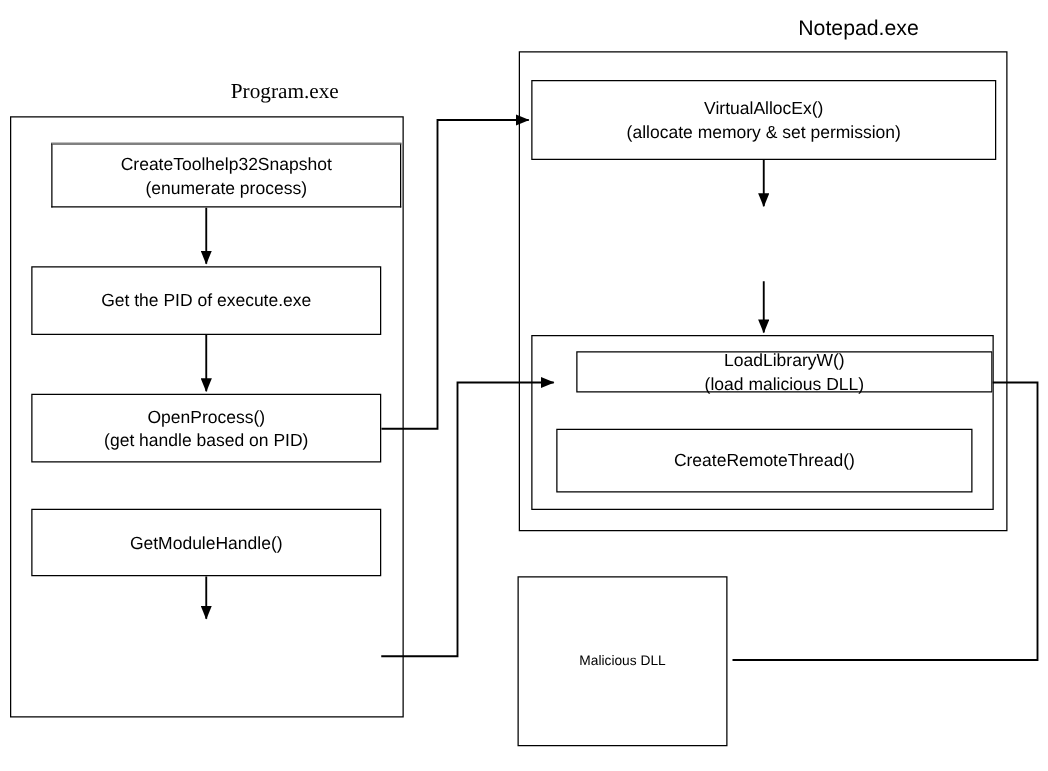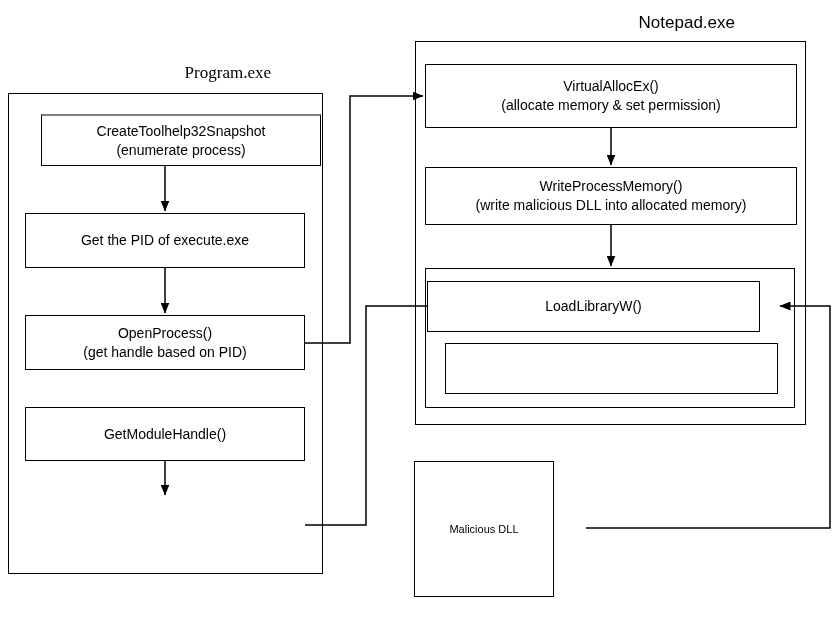--- a/index.html
+++ b/index.html
@@ -110,29 +110,27 @@
   <div class="box" style="left:25px; top:407px; width:280px; height:54px;">
     <span>GetModuleHandle()</span>
   </div>
 
 
   <div class="box" style="left:425px; top:64px; width:372px; height:64px;">
     <span>VirtualAllocEx()</span>
     <span>(allocate memory &amp; set permission)</span>
   </div>
 
-  <div class="box" style="left:425px; top:167px; width:372px; height:58px;">
-    <span>WriteProcessMemory()</span>
-    <span>(write malicious DLL into allocated memory)</span>
-  </div>
 
-  <div class="box" style="left:427px; top:281px; width:333px; height:51px;">
+  <div class="box" style="left:461px; top:281px; width:333px; height:33px;">
     <span>LoadLibraryW()</span>
+    <span>(load malicious DLL)</span>
   </div>
 
   <div class="box" style="left:445px; top:343px; width:333px; height:51px;">
+    <span>CreateRemoteThread()</span>
   </div>
 
-  <div class="box small-label" style="left:414px; top:461px; width:140px; height:136px;text-align:right;">
+  <div class="box small-label" style="left:414px; top:461px; width:168px; height:136px;text-align:right;">
     <span>Malicious DLL</span>
   </div>
 
 </div>
 
 </body></html>

